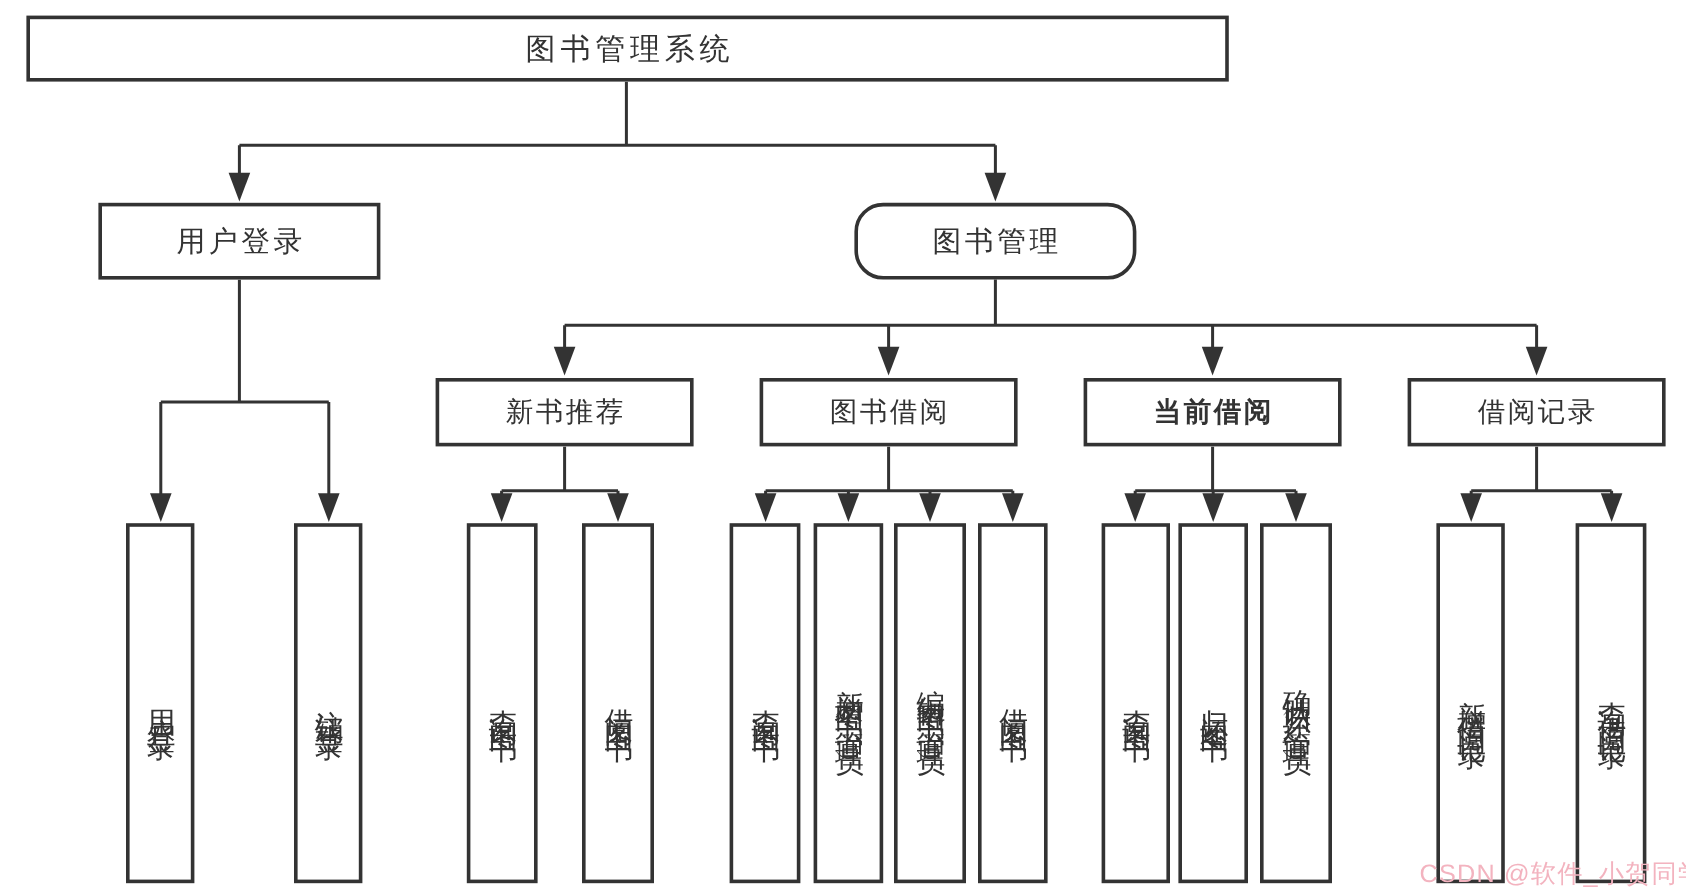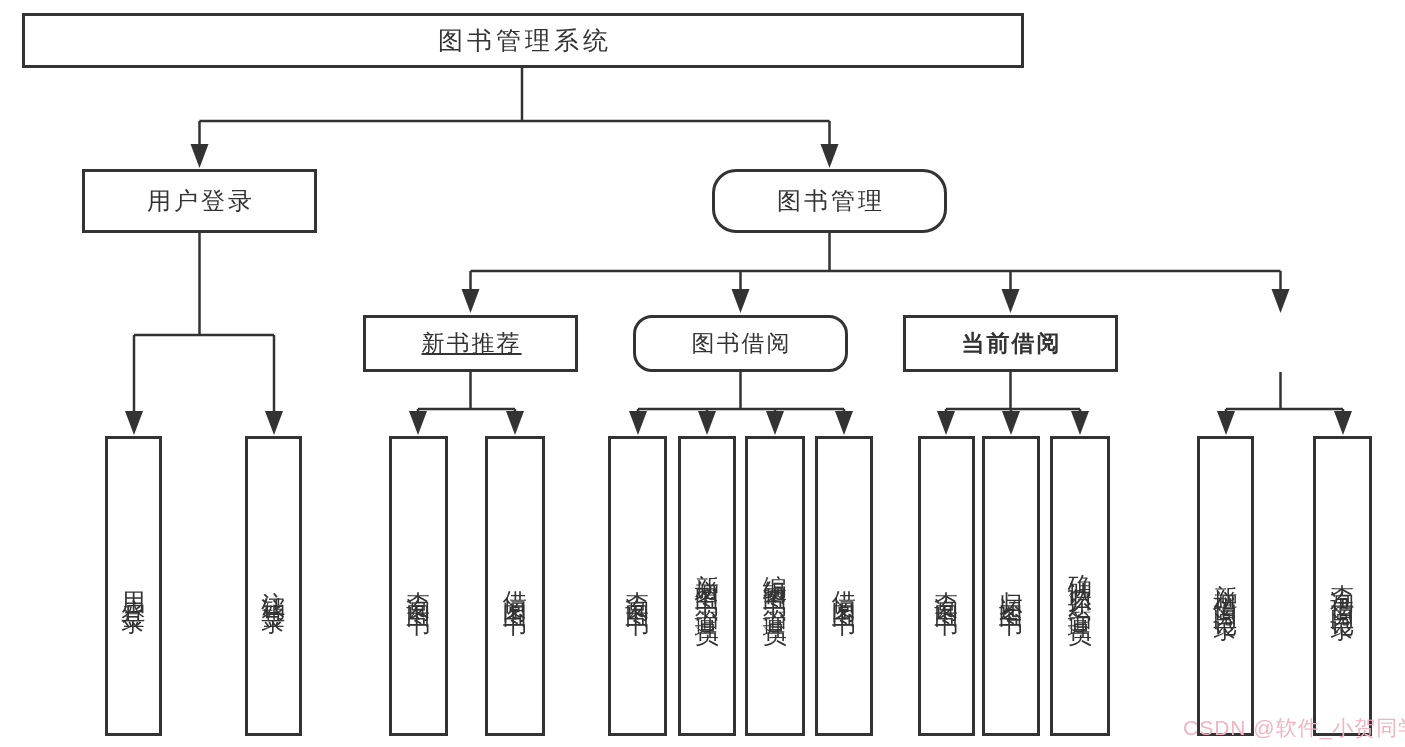--- a/index.html
+++ b/index.html
@@ -78,28 +78,31 @@
     <span>图书管理系统</span>
   </div>
 
   <div class="box lv1" style="left:82px; top:169px; width:235px; height:64px;">
     <span>用户登录</span>
   </div>
   <div class="box lv1" style="left:712px; top:169px; width:235px; height:64px;border-radius:24px;">
     <span>图书管理</span>
   </div>
 
-  <div class="box lv2" style="left:363px; top:315px; width:215px; height:57px;text-decoration:underline;">
+  <div class="box lv2" style="left:363px; top:315px; width:215px; height:57px;">
     <span>新书推荐</span>
   </div>
-  <div class="box lv2" style="left:633px; top:315px; width:215px; height:57px;border-radius:19px;">
+  <div class="box lv2" style="left:633px; top:315px; width:215px; height:57px;">
     <span>图书借阅</span>
   </div>
   <div class="box lv2" style="left:903px; top:315px; width:215px; height:57px;font-weight:bold;">
     <span>当前借阅</span>
+  </div>
+  <div class="box lv2" style="left:1173px; top:315px; width:215px; height:57px;">
+    <span>借阅记录</span>
   </div>
 
   <div class="box leaf" style="left:105px; top:436px; width:57px; height:300px;">
     <span>用户登录</span>
   </div>
   <div class="box leaf" style="left:245px; top:436px; width:57px; height:300px;">
     <span>注销登录</span>
   </div>
 
   <div class="box leaf" style="left:389px; top:436px; width:59px; height:300px;">

